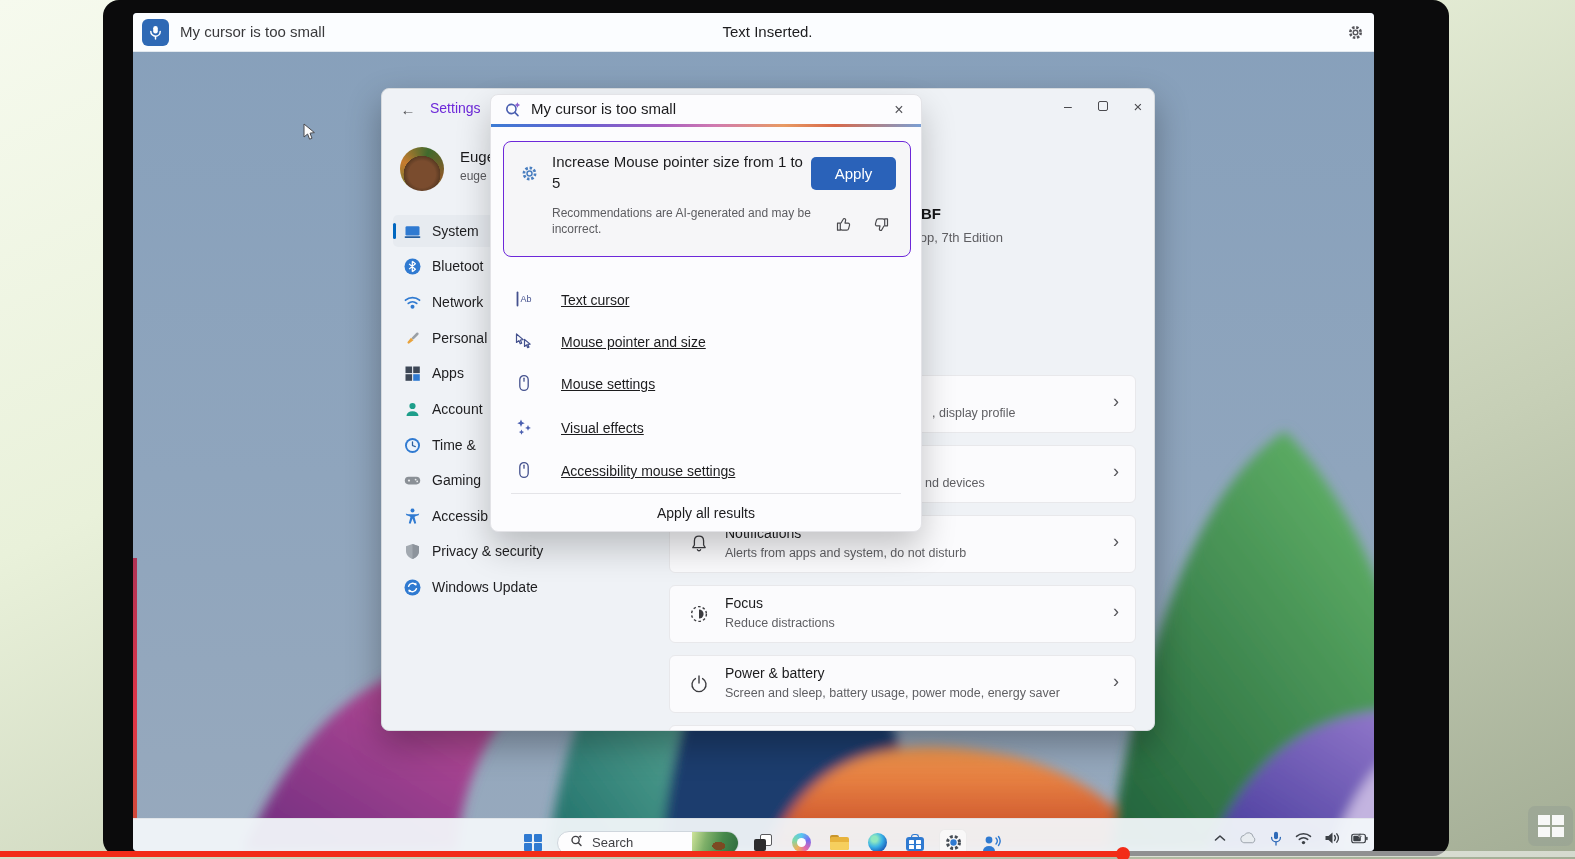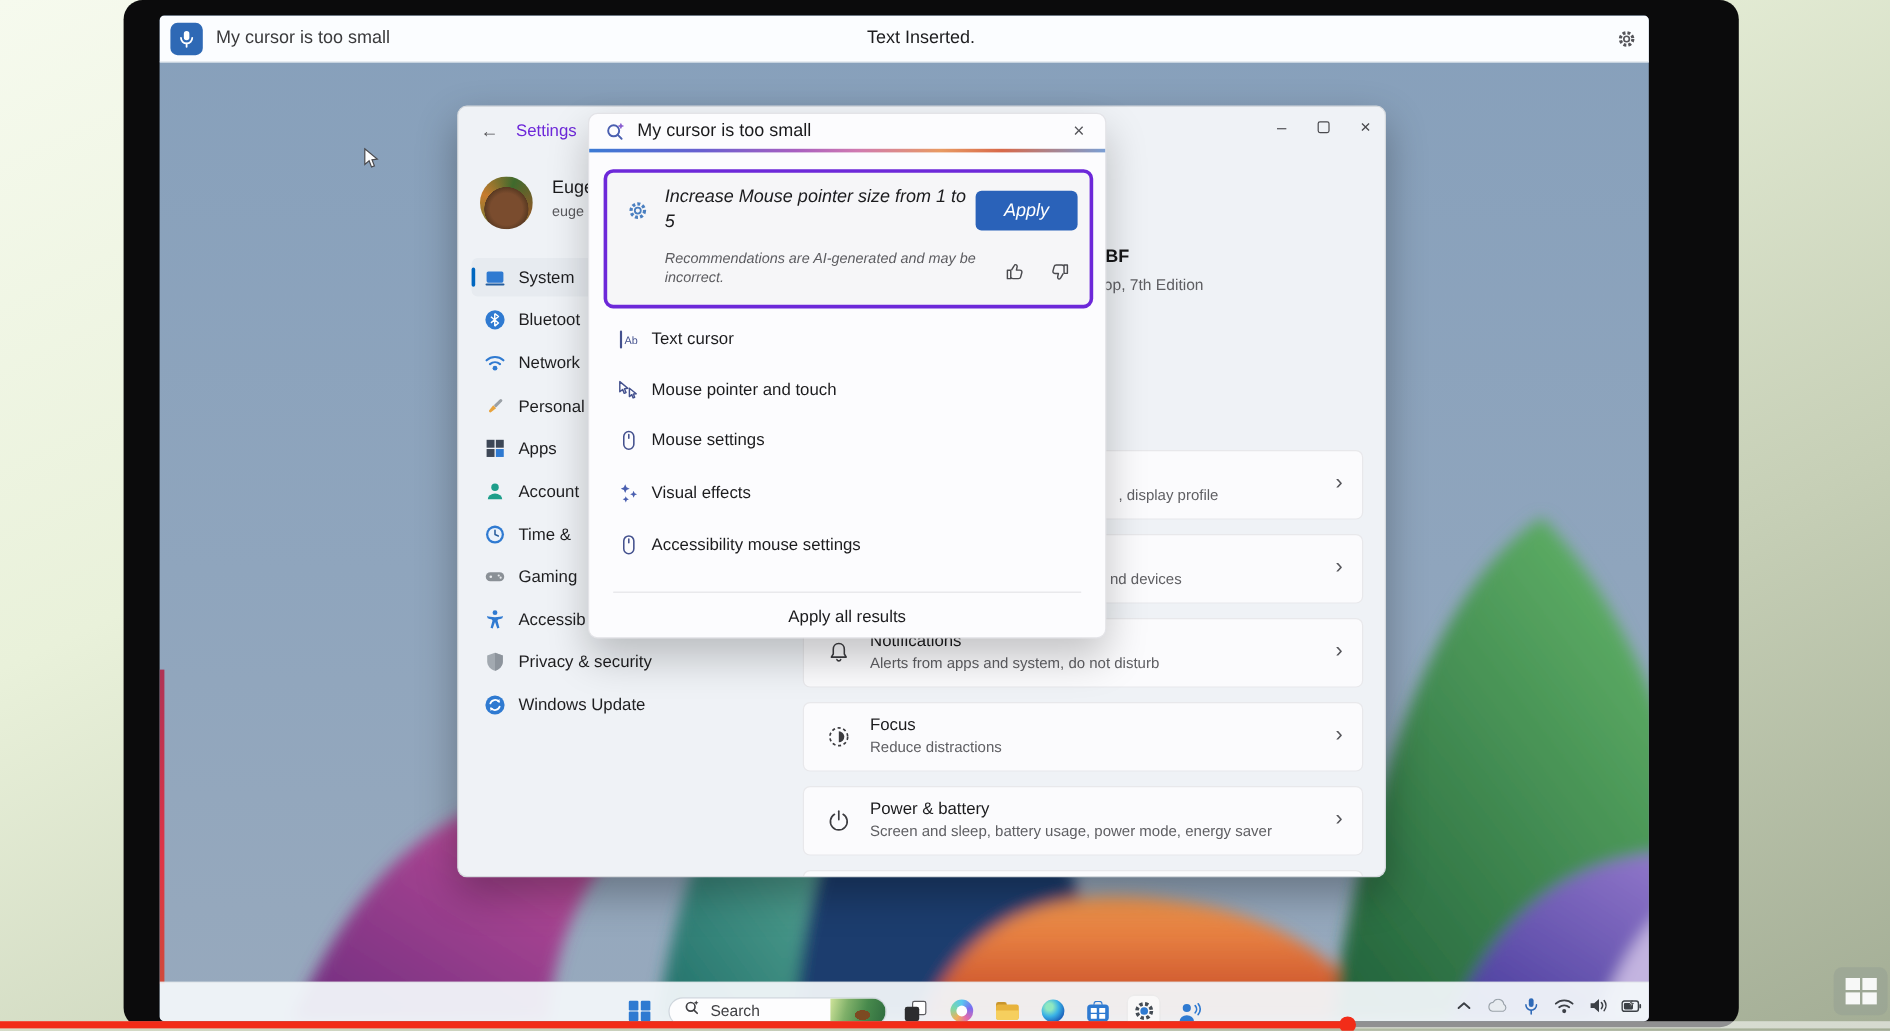--- a/index.html
+++ b/index.html
@@ -73,32 +73,32 @@
   .flyout{position:absolute;left:357px;top:81px;width:432px;height:438px;background:#fcfcfe;border-radius:8px;
     box-shadow:0 16px 34px rgba(0,0,0,.22);border:1px solid #e3e3e7;}
   .f-search{position:absolute;left:0;top:0;width:100%;height:30px;}
   .f-sicon{position:absolute;left:13px;top:6px;width:18px;height:18px;}
   .f-query{position:absolute;left:40px;top:5px;font-size:15px;color:#1b1b1d;}
   .f-clear{position:absolute;right:10px;top:3px;width:24px;height:24px;display:flex;align-items:center;justify-content:center;
     font-size:16px;color:#55555a;}
   .f-grad{position:absolute;left:0;top:29px;width:100%;height:3px;
     background:linear-gradient(90deg,#3b7bd4,#6a5fd0 22%,#a85fc0 40%,#d07ab0 52%,#e89a63 68%,#d8694a 80%,#7a9fd4 100%);}
 
-  .rec{position:absolute;left:12px;top:46px;width:408px;height:116px;background:#f6f6f8;border:3px solid #6d28d9;border-radius:8px;font-style:italic;}
+  .rec{position:absolute;left:12px;top:46px;width:408px;height:116px;background:#f6f6f8;border:1px solid #6d28d9;border-radius:8px;}
   .rec-gear{position:absolute;left:16px;top:22px;width:19px;height:19px;}
   .rec-title{position:absolute;left:48px;top:9px;width:262px;font-size:15px;line-height:21px;color:#1c1c1e;}
   .apply{position:absolute;left:307px;top:15px;width:85px;height:33px;background:#2a62b9;border-radius:5px;
     display:flex;align-items:center;justify-content:center;color:#fff;font-size:15px;}
   .rec-disc{position:absolute;left:48px;top:63px;width:280px;font-size:12px;line-height:16px;color:#5c5c60;}
   .thumb{position:absolute;top:73px;width:19px;height:19px;}
   .t-up{left:331px;} .t-down{left:367px;}
 
-  .res-row{position:absolute;left:0;width:100%;height:34px;display:flex;align-items:flex-start;gap:10px;padding-left:24px;}
+  .res-row{position:absolute;left:0;width:100%;height:34px;display:flex;align-items:flex-end;gap:28px;padding-left:24px;}
   .ric{width:18px;height:18px;flex:0 0 18px;display:flex;align-items:center;justify-content:center;}
-  .rlb{font-size:14px;color:#1c1c1e;}
+  .rlb{font-size:14px;color:#1c1c1e;text-decoration:underline;}
   .f-div{position:absolute;left:20px;right:20px;top:398px;height:1px;background:#e4e4e8;}
   .f-showall{position:absolute;left:0;top:402px;width:100%;height:32px;display:flex;align-items:center;justify-content:center;
     font-size:14px;color:#1b1b1d;}
 
   
   .taskbar{position:absolute;left:0;top:805px;width:1297px;height:33px;background:rgba(242,246,250,.94);
     border-top:1px solid rgba(0,0,0,.05);}
   .tb-center{position:absolute;left:386px;top:0;height:33px;display:flex;align-items:center;gap:10px;padding-top:14px;}
   .tb-ic{width:28px;height:28px;display:flex;align-items:center;justify-content:center;border-radius:6px;}
   .tb-ic.active{background:rgba(255,255,255,.6);border:1px solid rgba(0,0,0,.05);}
@@ -429,21 +429,21 @@
         </span>
       <span class="rlb">Text cursor</span>
     </div>
     <div class="res-row" style="top:221px">
       <span class="ric">
           <svg width="18" height="18" viewBox="0 0 18 18" fill="none" stroke="#44518e" stroke-width="1.2" stroke-linejoin="round">
             <path d="M1.5 2 v8.5 l2.4 -1.9 1.3 3.2 1.5 -0.6 -1.3 -3.2 2.8 -0.4 Z"></path>
             <path d="M9.5 7.5 v7 l2 -1.6 1.1 2.7 1.3 -0.5 -1.1 -2.7 2.4 -0.3 Z"></path>
           </svg>
         </span>
-      <span class="rlb">Mouse pointer and touch</span>
+      <span class="rlb">Mouse pointer and size</span>
     </div>
     <div class="res-row" style="top:263px">
       <span class="ric">
           <svg width="18" height="18" viewBox="0 0 18 18" fill="none" stroke="#44518e" stroke-width="1.3">
             <rect x="4.8" y="1.6" width="8.4" height="14.8" rx="4.2"></rect>
             <line x1="9" y1="4.2" x2="9" y2="7.2" stroke-linecap="round"></line>
           </svg>
         </span>
       <span class="rlb">Mouse settings</span>
     </div>

